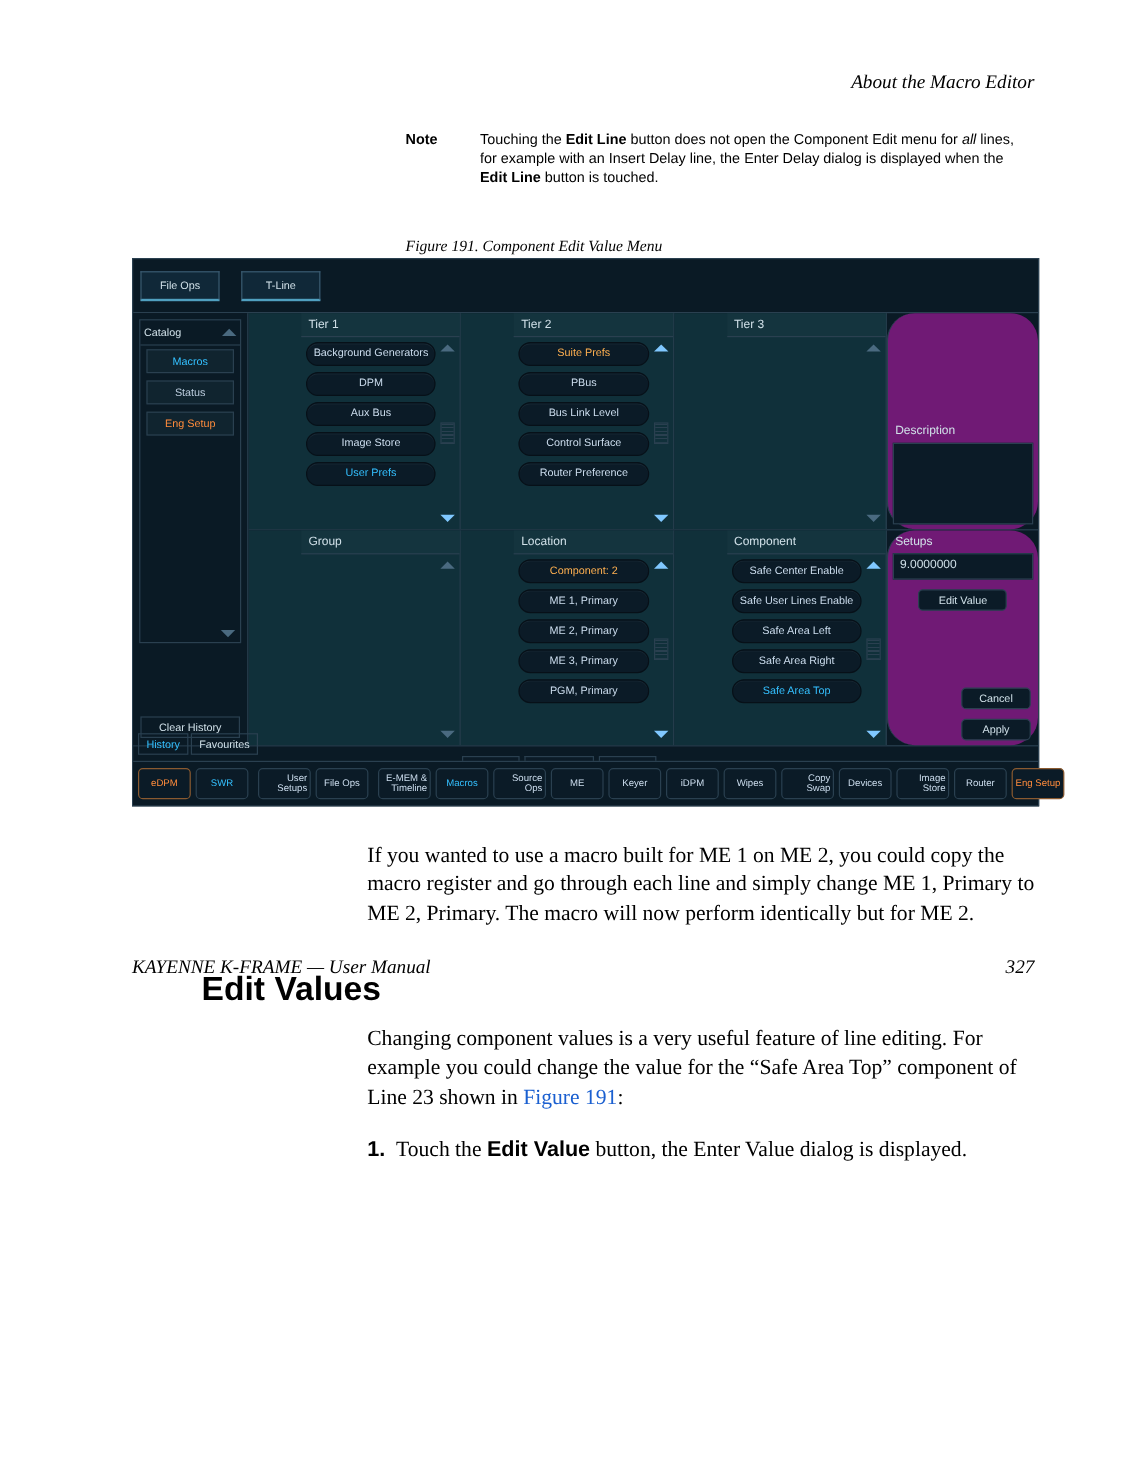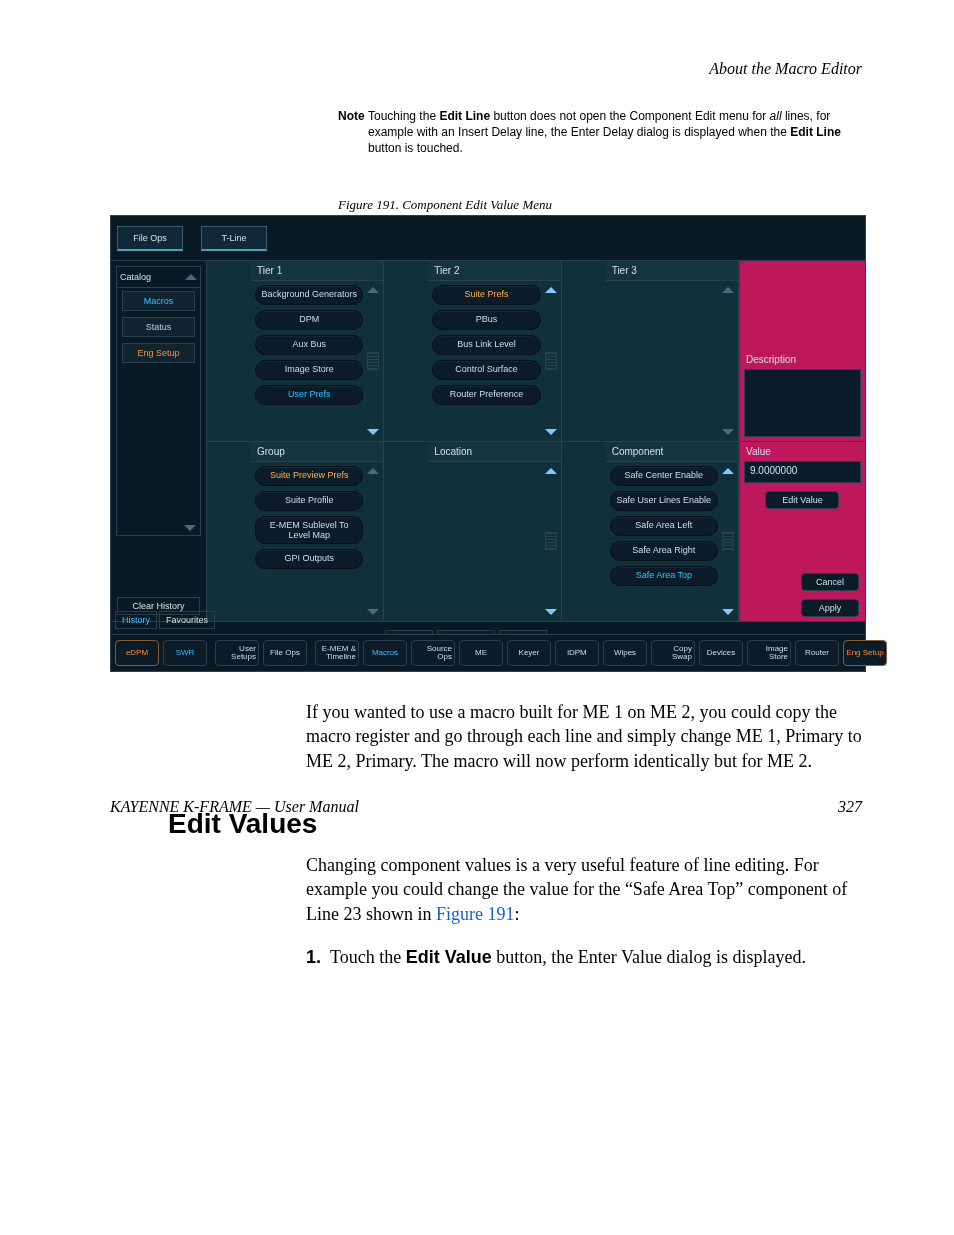--- a/index.html
+++ b/index.html
@@ -33,21 +33,21 @@
     font-size: 12px;
     line-height: 1.35;
   }
   .note-block .label {
     position: absolute;
     left: 0;
     top: 0;
     font-weight: bold;
   }
   .note-block .body {
-    margin-left: 30px;
+    margin-left: 62px;
   }
   .note-block .bold { font-weight: bold; }
   .note-block .ital { font-style: italic; }
   .figure-caption {
     position: absolute;
     top: 197px;
     left: 338px;
     font-style: italic;
     font-size: 13px;
   }
@@ -199,24 +199,25 @@
     font-size:9px;
     background:#0b1b27;
     color:#cde;
     box-shadow: inset 0 1px 0 rgba(255,255,255,0.05);
     min-height:12px;
   }
   .pill.sel { color:#34c0ff; }
   .pill.selorange { color:#ffb050; }
   .right-panel {
     width:125px;
-    background:#be185d;
+    background:#701a75;
     display:flex;
     flex-direction:column;
     border-left:1px solid #2a4050;
+    border-radius:23px;
   }
   .right-box {
     margin:4px;
     border:1px solid #2a4050;
     background:#0b1b27;
     font-size:10px;
     padding:3px 5px;
     min-height:14px;
   }
   .right-label {
@@ -417,35 +418,36 @@
             <div style="flex:1"></div>
             <div class="right-label">Description</div>
             <div class="right-box" style="height:60px"></div>
           </div>
         </div>
 
         <div class="tier-row" style="border-bottom:none">
           <div class="col">
             <div class="col-header">Group</div>
             <div class="col-body">
-              <div class="col-list">
-                <div class="pill selorange">Suite Preview Prefs</div>
-                <div class="pill">Suite Profile</div>
-                <div class="pill">E-MEM Sublevel To Level Map</div>
-                <div class="pill">GPI Outputs</div>
-              </div>
               <div class="scroller">
                 <span class="tri up"></span>
                 <span class="tri down"></span>
               </div>
             </div>
           </div>
           <div class="col">
             <div class="col-header">Location</div>
             <div class="col-body">
+              <div class="col-list">
+                <div class="pill selorange">Component: 2</div>
+                <div class="pill">ME 1, Primary</div>
+                <div class="pill">ME 2, Primary</div>
+                <div class="pill">ME 3, Primary</div>
+                <div class="pill">PGM, Primary</div>
+              </div>
               <div class="scroller">
                 <span class="tri up sel"></span>
                 <span class="mid"></span>
                 <span class="tri down sel"></span>
               </div>
             </div>
           </div>
           <div class="col">
             <div class="col-header">Component</div>
             <div class="col-body">
@@ -457,21 +459,21 @@
                 <div class="pill sel">Safe Area Top</div>
               </div>
               <div class="scroller">
                 <span class="tri up sel"></span>
                 <span class="mid"></span>
                 <span class="tri down sel"></span>
               </div>
             </div>
           </div>
           <div class="right-panel">
-            <div class="right-label">Value</div>
+            <div class="right-label">Setups</div>
             <div class="right-box">9.0000000</div>
             <div class="right-btn" style="align-self:center;width:60px">Edit Value</div>
             <div style="flex:1"></div>
             <div class="right-btn" style="align-self:flex-end;width:44px">Cancel</div>
             <div class="right-btn" style="align-self:flex-end;width:44px">Apply</div>
           </div>
         </div>
       </div>
     </div>
 

